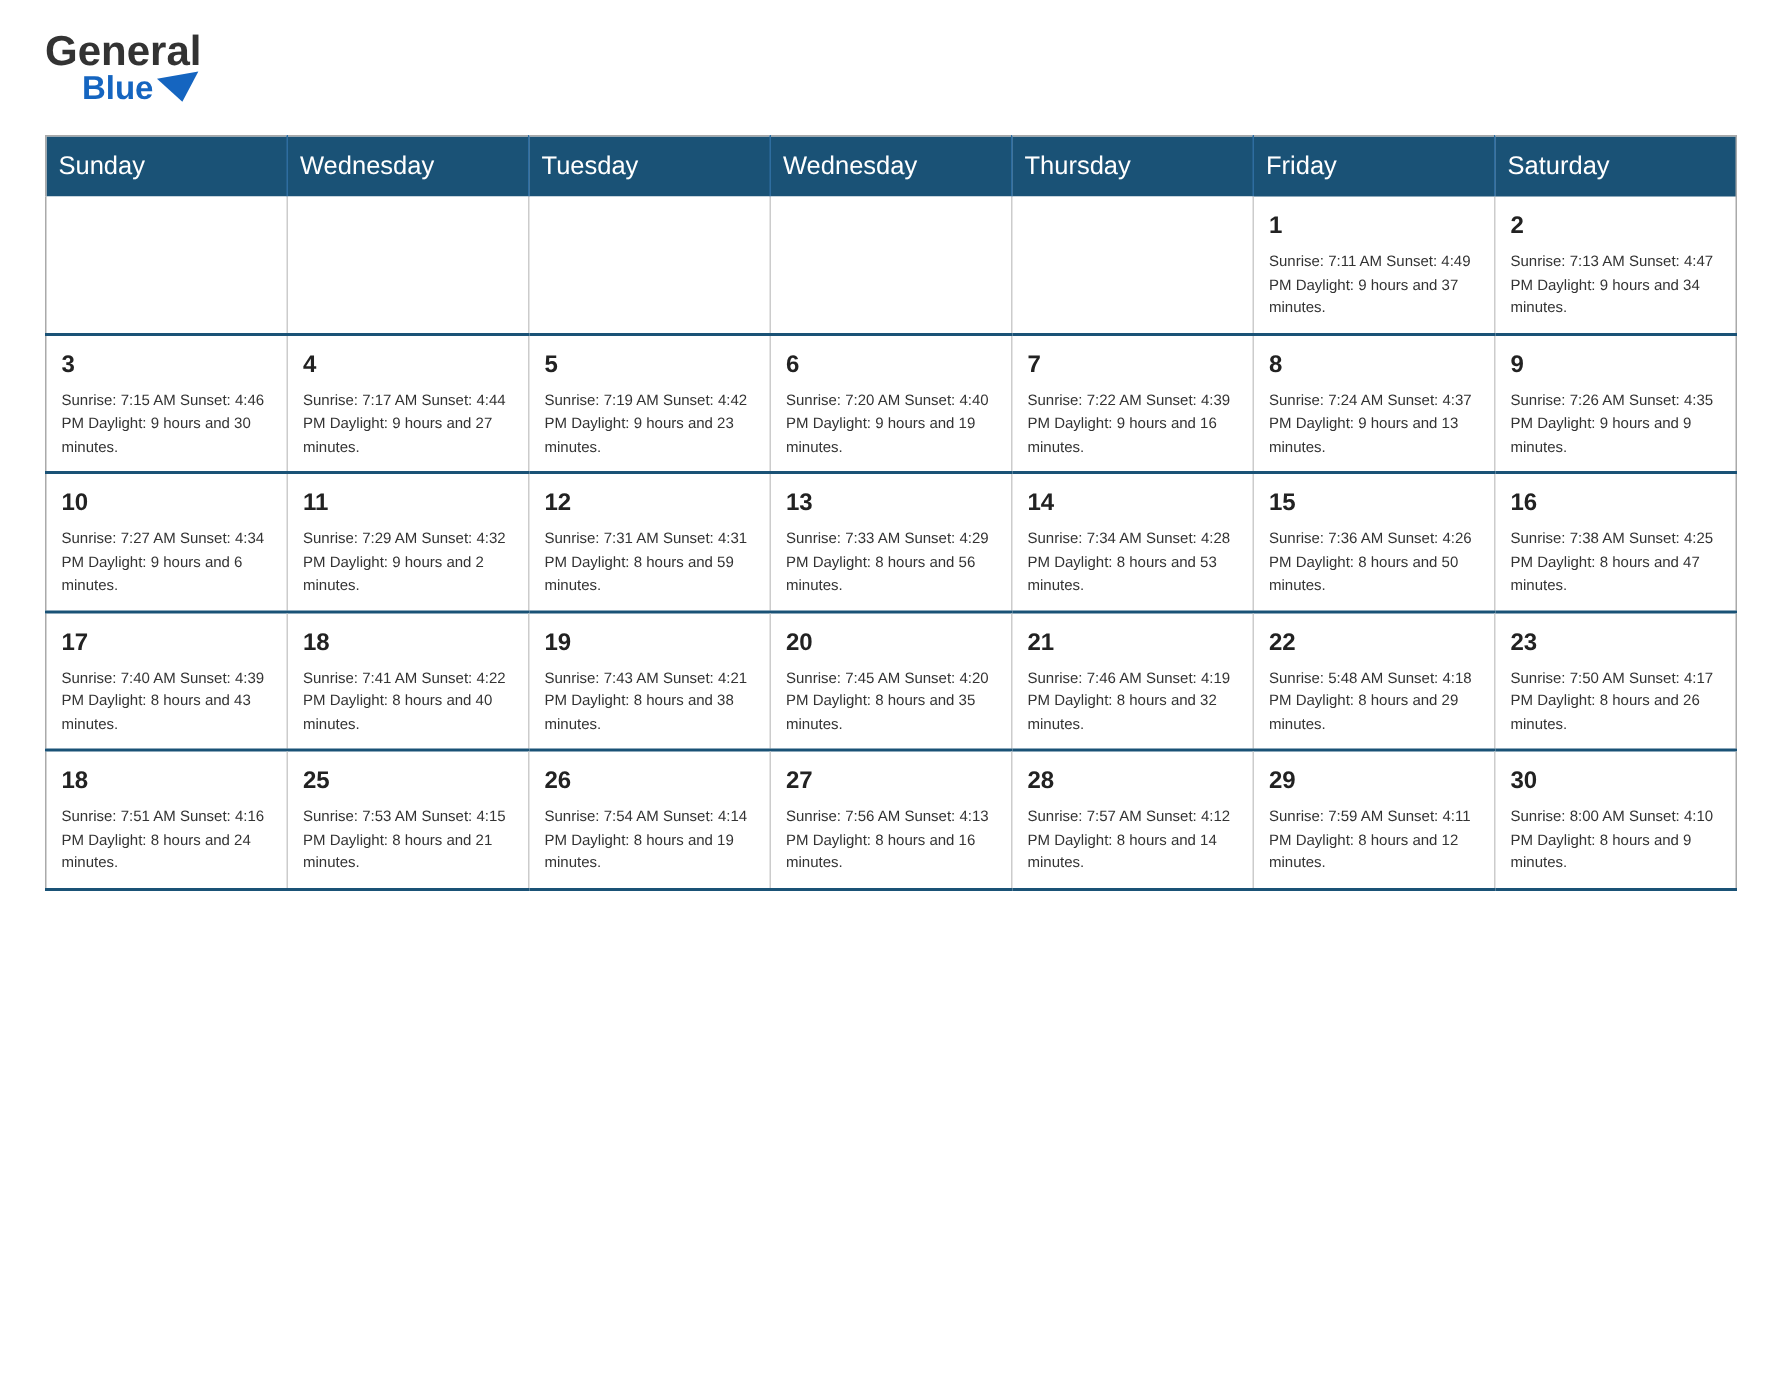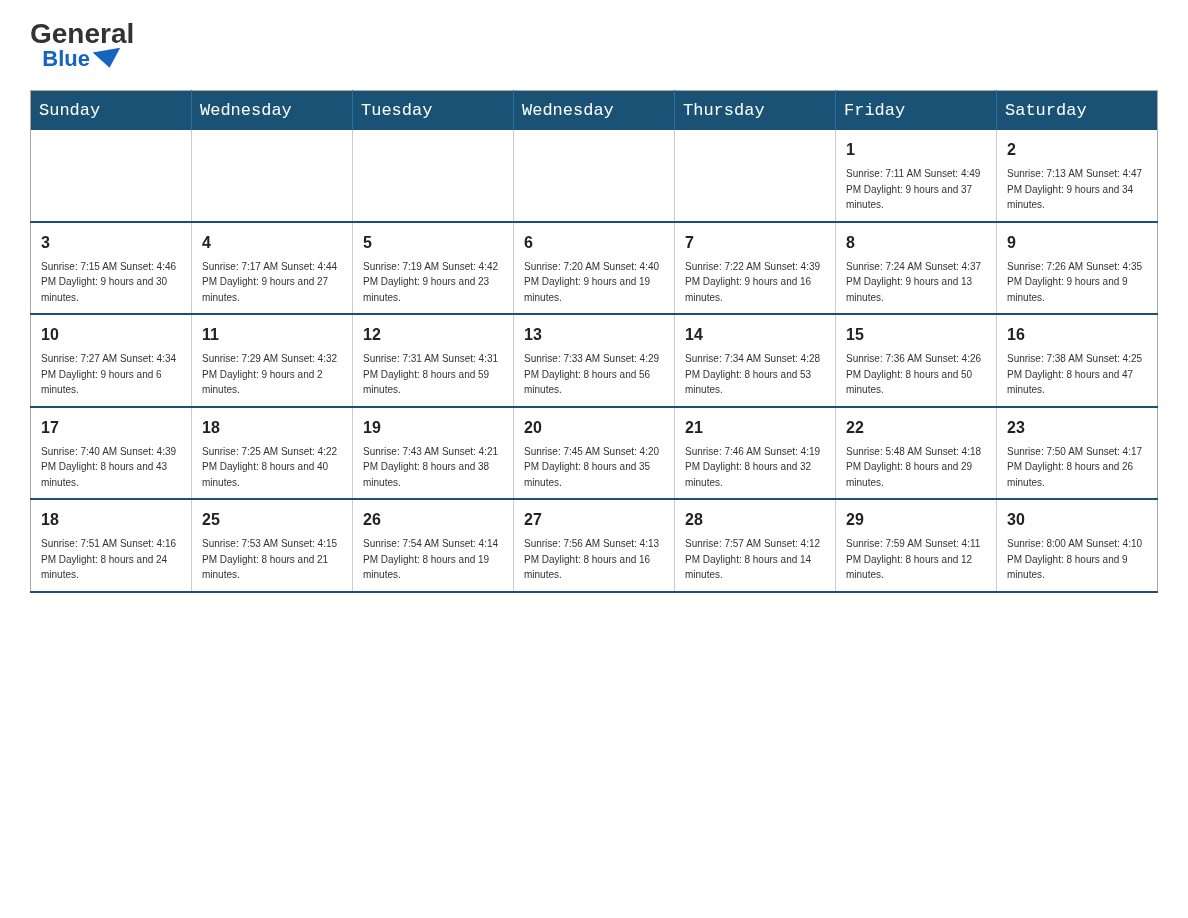--- a/index.html
+++ b/index.html
@@ -13,21 +13,21 @@
     }
     .header {
       display: flex;
       justify-content: space-between;
       align-items: flex-start;
       margin-bottom: 20px;
     }
     .logo {
       display: flex;
       flex-direction: column;
-      align-items: center;
+      align-items: flex-end;
     }
     .logo-general {
       font-size: 28px;
       font-weight: bold;
       color: #333;
       line-height: 1;
     }
     .logo-blue {
       font-size: 22px;
       font-weight: bold;
@@ -66,21 +66,20 @@
       border: 1px solid #aaa;
     }
     .calendar thead tr th {
       background-color: #1a5276;
       color: #fff;
       padding: 10px 8px;
       text-align: left;
       font-size: 17px;
       font-weight: normal;
       border-right: 1px solid #2e6da0;
-      font-family: Liberation Mono, monospace;
     }
     .calendar thead tr th:last-child {
       border-right: none;
     }
     .calendar tbody tr td {
       vertical-align: top;
       padding: 8px 10px;
       border-right: 1px solid #ccc;
       border-bottom: 2px solid #1a5276;
       width: 14.28%;
@@ -263,21 +262,21 @@
       <tr>
         <td>
           <div class="day-number">17</div>
           <div class="day-info">Sunrise: 7:40 AM
 Sunset: 4:39 PM
 Daylight: 8 hours
 and 43 minutes.</div>
         </td>
         <td>
           <div class="day-number">18</div>
-          <div class="day-info">Sunrise: 7:25 AM
+          <div class="day-info">Sunrise: 7:41 AM
 Sunset: 4:22 PM
 Daylight: 8 hours
 and 40 minutes.</div>
         </td>
         <td>
           <div class="day-number">19</div>
           <div class="day-info">Sunrise: 7:43 AM
 Sunset: 4:21 PM
 Daylight: 8 hours
 and 38 minutes.</div>

